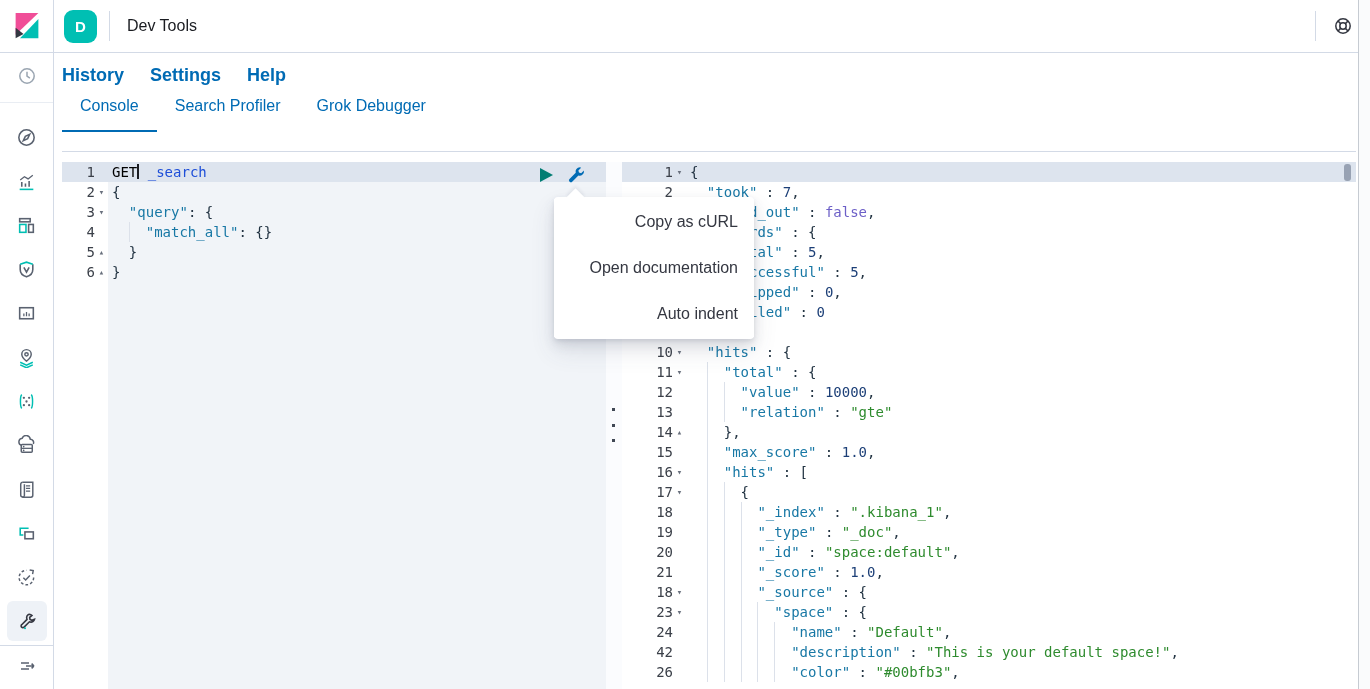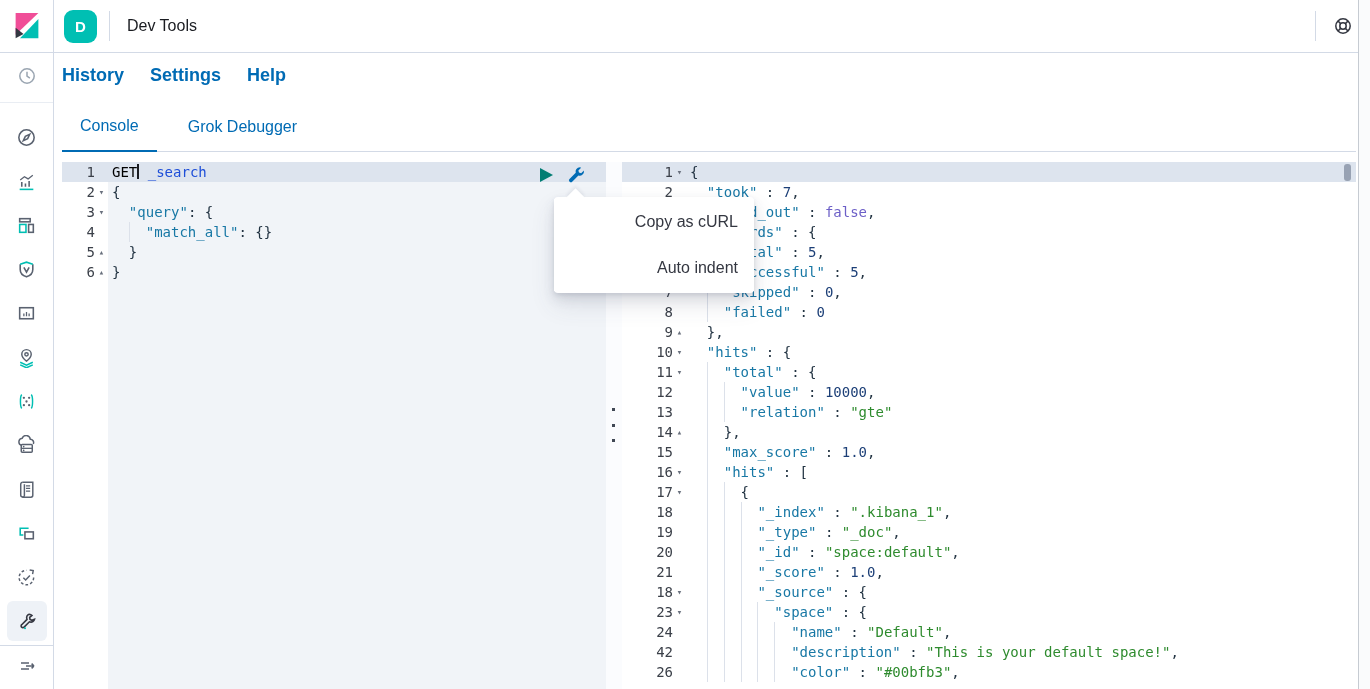--- a/index.html
+++ b/index.html
@@ -34,22 +34,22 @@
   .side-item.active { background:#eef2f7; }
   .side-bottom { height:44px; border-top:1px solid #d3dae6; display:flex; align-items:center;
     justify-content:center; }
   .icon-svg { display:block; }
 
   
   .content { position:absolute; left:54px; top:53px; width:1316px; height:636px; }
   .nav-row { height:44px; display:flex; align-items:center; padding-left:8px; gap:26px; }
   .nav-link { color:#006bb4; font-size:18px; font-weight:600; cursor:pointer; }
 
-  .tabs-row { margin-left:8px; margin-right:14px; height:55px; display:flex; align-items:flex-end;
-    border-bottom:1px solid #d3dae6;gap:13px; }
+  .tabs-row { margin-left:8px; margin-right:14px; height:55px; display:flex; align-items:flex-start;
+    border-bottom:1px solid #d3dae6; }
   .tab { font-size:16px; color:#006bb4; padding:0 18px 15px 18px; cursor:pointer; position:relative; }
   .tab.active { border-bottom:2px solid #006bb4; margin-bottom:-1px; font-weight:500; }
 
   
   .editors { position:absolute; left:8px; right:14px; top:109px; bottom:0; }
   .mono, .gutter, .code { font-family:"DejaVu Sans Mono", monospace; font-size:14px; line-height:20px; }
 
   .request-panel { position:absolute; left:0; top:0; bottom:0; width:544px; display:flex; }
   .request-panel .gutter { width:46px; background:#fff; }
   .request-panel .code { flex:1; background:#f1f4f8; position:relative; }
@@ -238,20 +238,21 @@
 <div class="content">
 
   <div class="nav-row">
     <span class="nav-link">History</span>
     <span class="nav-link">Settings</span>
     <span class="nav-link">Help</span>
   </div>
 
   <div class="tabs-row">
     <div class="tab active">Console</div>
+    <div class="tab">Search Profiler</div>
     <div class="tab">Grok Debugger</div>
   </div>
 
   <div class="editors">
 
     <div class="request-panel" id="request-editor">
       <div class="gutter">
           <div class="gline hl">
             <span class="num">1</span>
             <span class="fold"></span>
@@ -440,14 +441,15 @@
           <div class="cline"><span class="ind">&nbsp;&nbsp;</span><span class="ind guide">&nbsp;&nbsp;</span><span class="ind guide">&nbsp;&nbsp;</span><span class="ind guide">&nbsp;&nbsp;</span><span class="ind guide">&nbsp;&nbsp;</span><span class="ind guide">&nbsp;&nbsp;</span><span class="k">"color"</span><span class="p"> : </span><span class="s">"#00bfb3"</span><span class="p">,</span></div>
         </div>
     </div>
 
   </div>
 </div>
 
 <div class="popover">
   <div class="arrow"></div>
   <div class="menu-item">Copy as cURL</div>
+  <div class="menu-item">Open documentation</div>
   <div class="menu-item">Auto indent</div>
 </div>
 
 </body></html>

